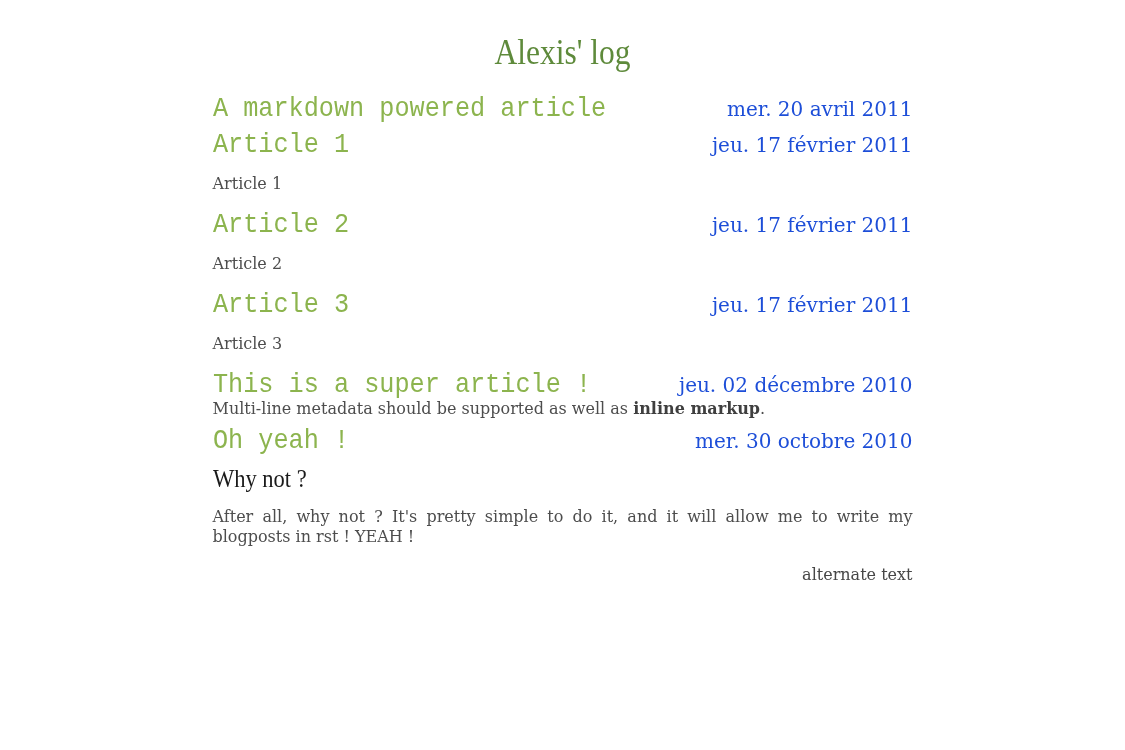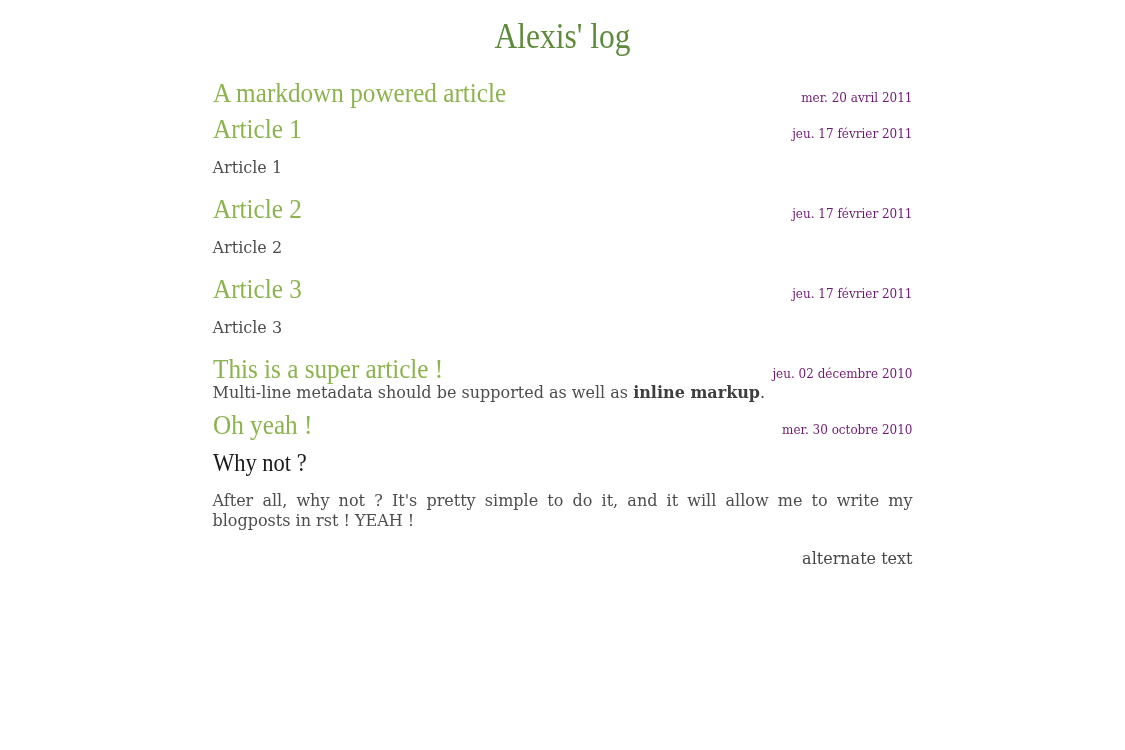--- a/index.html
+++ b/index.html
@@ -10,21 +10,21 @@
   body {
     width: 1125px;
     height: 750px;
     overflow: hidden;
     font-family: "DejaVu Serif", serif;
     color: #4d4d4d;
   }
   .page {
     width: 700px;
     margin: 0 auto;
-    padding-top: 14px;
+    padding-top: 30px;
   }
   
   .site-title {
     margin: 0 0 18px 0;
     font-family: "Liberation Serif", serif;
     font-weight: 400;
     font-size: 35px;
     line-height: 46px;
     text-align: center;
     color: #5e8a3b;
@@ -39,31 +39,31 @@
   
   .entry-header {
     display: flex;
     justify-content: space-between;
     align-items: baseline;
     height: 36px;
   }
   .entry-header.tight { height: 28px; }
   .entry-title {
     margin: 0;
-    font-family: Liberation Serif, serif;
+    font-family: Liberation Mono, monospace;
     font-weight: 400;
     font-size: 28px;
     line-height: 1.1;
     color: #8cb44e;
   }
   .entry-title a { color: inherit; text-decoration: none; cursor: pointer; }
   .entry-title .condense { transform-origin: 0 50%; }
   .entry-date {
-    font-size: 12px;
-    color: #701a75;
+    font-size: 20px;
+    color: #1d4ed8;
     white-space: nowrap;
   }
 
   
   .entry-summary {
     margin: 7px 0 16px 0;
     font-size: 16px;
     line-height: 21px;
   }
   .entry-summary.tight { margin: 0 0 7px 0; }

